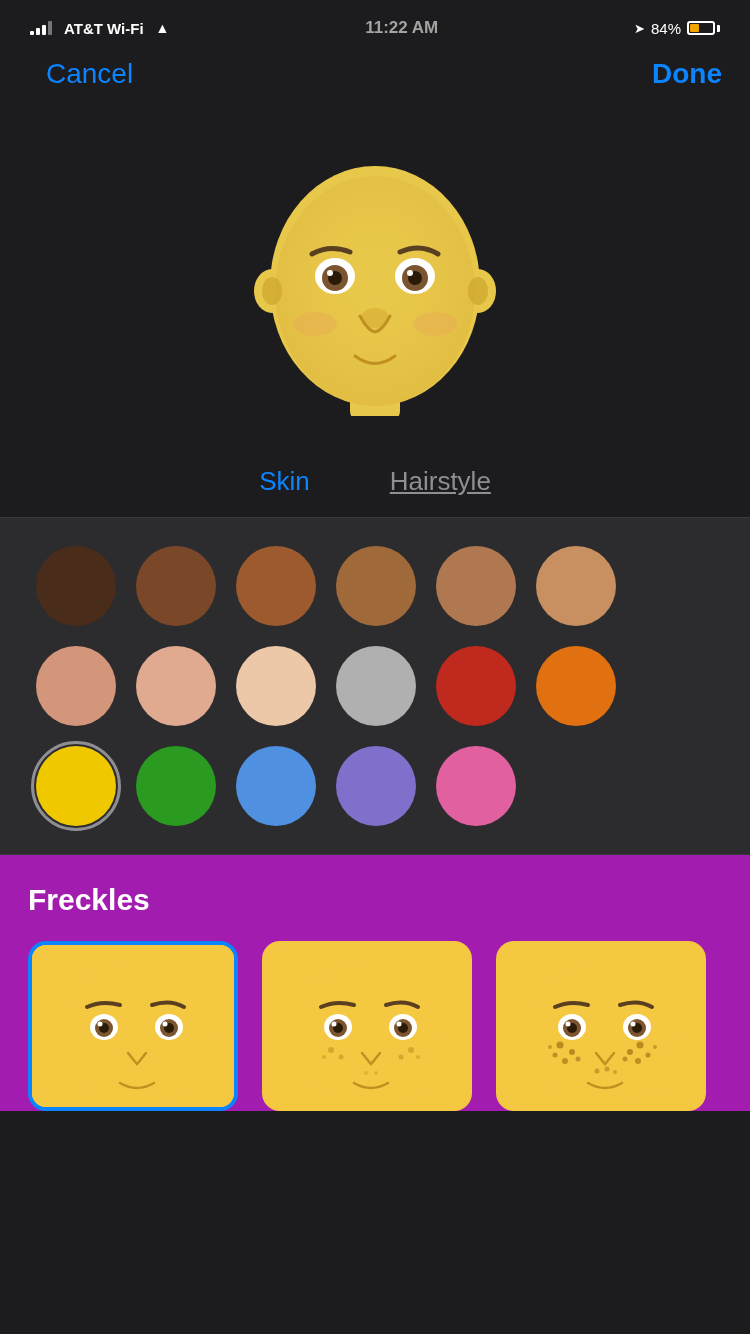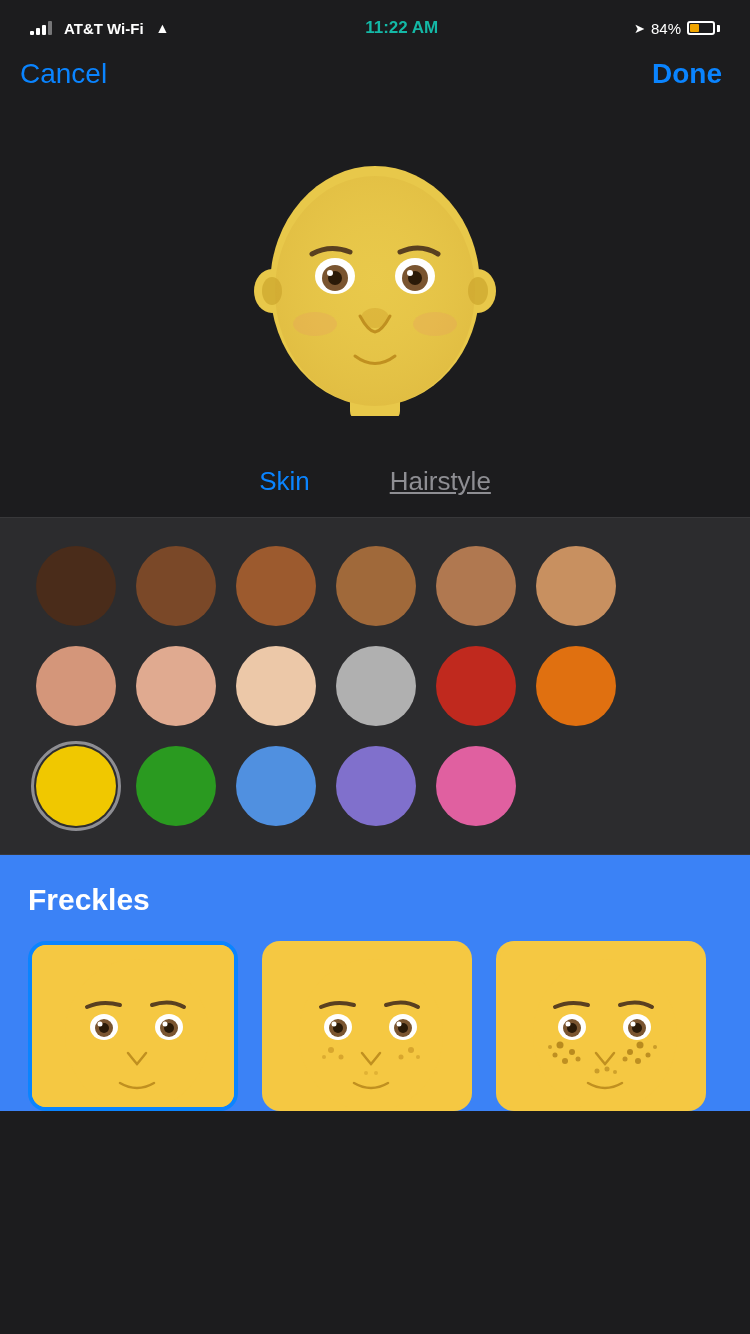--- a/index.html
+++ b/index.html
@@ -43,21 +43,21 @@
     .signal-bars span:nth-child(1) { height: 4px; }
     .signal-bars span:nth-child(2) { height: 7px; }
     .signal-bars span:nth-child(3) { height: 10px; }
     .signal-bars span:nth-child(4) { height: 14px; opacity: 0.4; }
     .wifi-icon {
       font-size: 14px;
     }
     .status-center {
       font-size: 17px;
       font-weight: 600;
-      color: #14b8a6;
+      color: #a3a3a3;
     }
     .status-right {
       display: flex;
       align-items: center;
       gap: 6px;
       font-size: 15px;
       font-weight: 500;
       color: #fff;
     }
     .location-icon {
@@ -89,21 +89,21 @@
       height: 7px;
       background: #fff;
       border-radius: 0 1px 1px 0;
     }
 
     
     .nav-bar {
       display: flex;
       justify-content: space-between;
       align-items: center;
-      padding: 8px 28px 16px 20px;
+      padding: 8px 28px 16px 46px;
     }
     .nav-cancel, .nav-done {
       font-size: 28px;
       color: #0a84ff;
       font-weight: 400;
       cursor: pointer;
       background: none;
       border: none;
     }
     .nav-done { font-weight: 700; }
@@ -177,21 +177,21 @@
       left: -5px;
       right: -5px;
       bottom: -5px;
       border-radius: 50%;
       border: 3px solid #8e8e93;
     }
 
     
     .freckles-section {
       padding: 28px 32px 0 28px;
-      background: #3b82f6;
+      background: #a21caf;
     }
     .freckles-title {
       font-size: 30px;
       font-weight: 700;
       color: #fff;
       margin-bottom: 24px;
     }
     .freckles-row {
       display: flex;
       gap: 24px;

